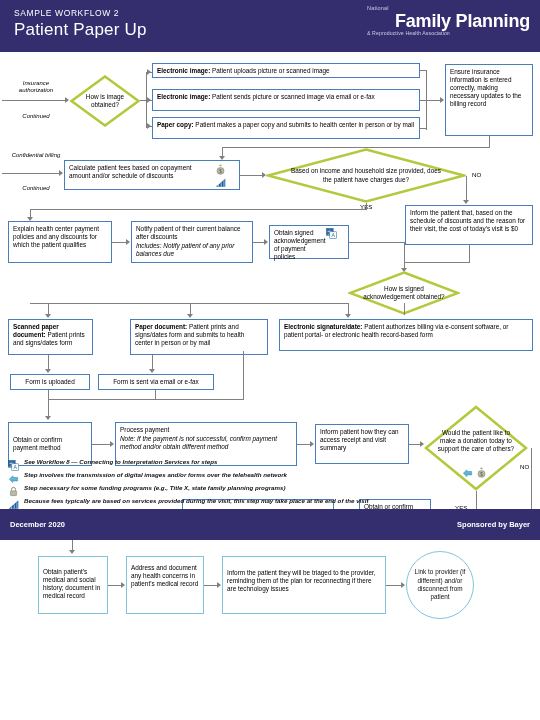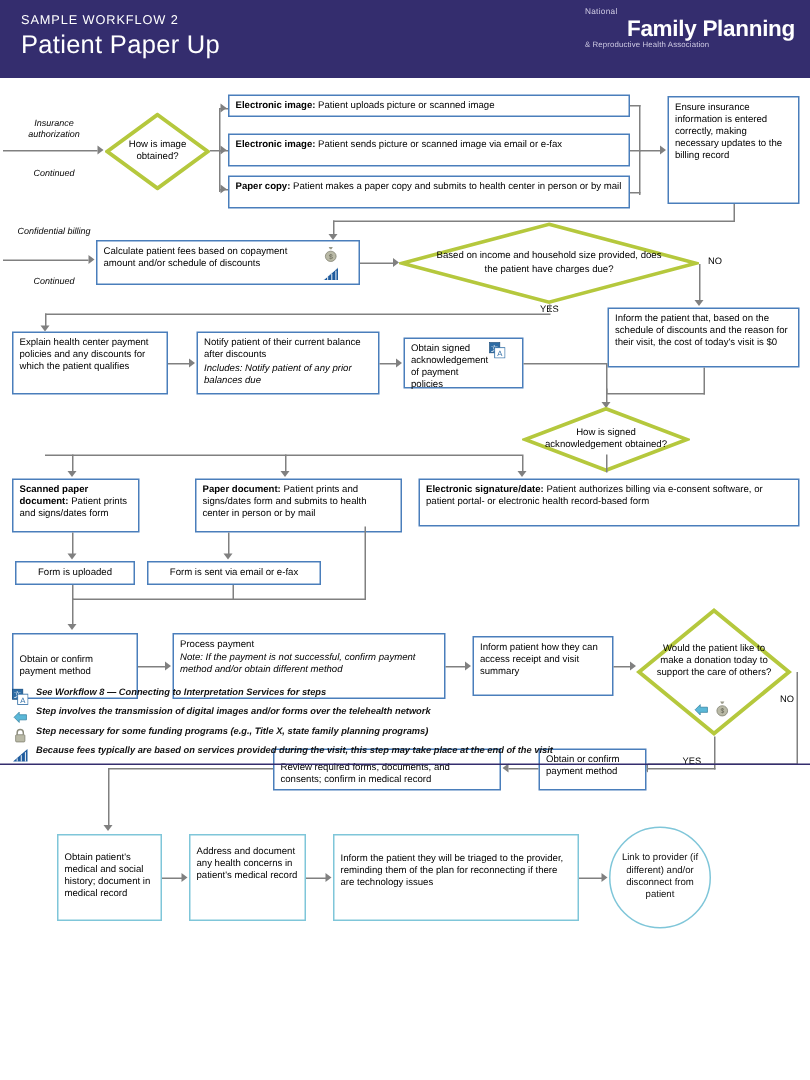--- a/index.html
+++ b/index.html
@@ -20,21 +20,21 @@
   .hdr-sub{
     position:absolute;left:14px;top:8px;
     font-size:8.5px;color:#ffffff;letter-spacing:.6px;
   }
   .hdr-title{
     position:absolute;left:14px;top:20px;
     font-size:17px;color:#ffffff;font-weight:400;letter-spacing:.2px;
   }
   .logo{position:absolute;right:10px;top:6px;text-align:left;line-height:1.05;}
   .logo .l1{font-size:5.5px;color:#cfcbe4;letter-spacing:.2px;}
-  .logo .l2{font-size:15px;color:#ffffff;font-weight:bold;letter-spacing:-.2px;padding-left:28px;}
+  .logo .l2{font-size:18px;color:#ffffff;font-weight:bold;letter-spacing:-.2px;padding-left:28px;}
   .logo .l3{font-size:5.2px;color:#cfcbe4;letter-spacing:.1px;}
 
   
   .footer{
     position:absolute;left:0;bottom:0;width:540px;height:30px;
     background:#342d6e;
   }
   .footer .fl{position:absolute;left:10px;top:10px;font-size:7.5px;font-weight:bold;color:#fff;}
   .footer .fr{position:absolute;right:10px;top:10px;font-size:7.5px;font-weight:bold;color:#fff;}
 
@@ -402,14 +402,18 @@
             <path d="M5 14v-3M9 14v-6M13 14v-9" stroke="#ffffff" stroke-width=".9"></path>
           </svg>
       </span>
       <span class="ntxt">Because fees typically are based on services provided during the visit, this step may take place at the end of the visit</span>
     </div>
 
   </div>
 
   <div class="hr-note"></div>
 
+  <div class="footer">
+    <div class="fl">December 2020</div>
+    <div class="fr">Sponsored by Bayer</div>
+  </div>
 
 </div>
 
 </body></html>

